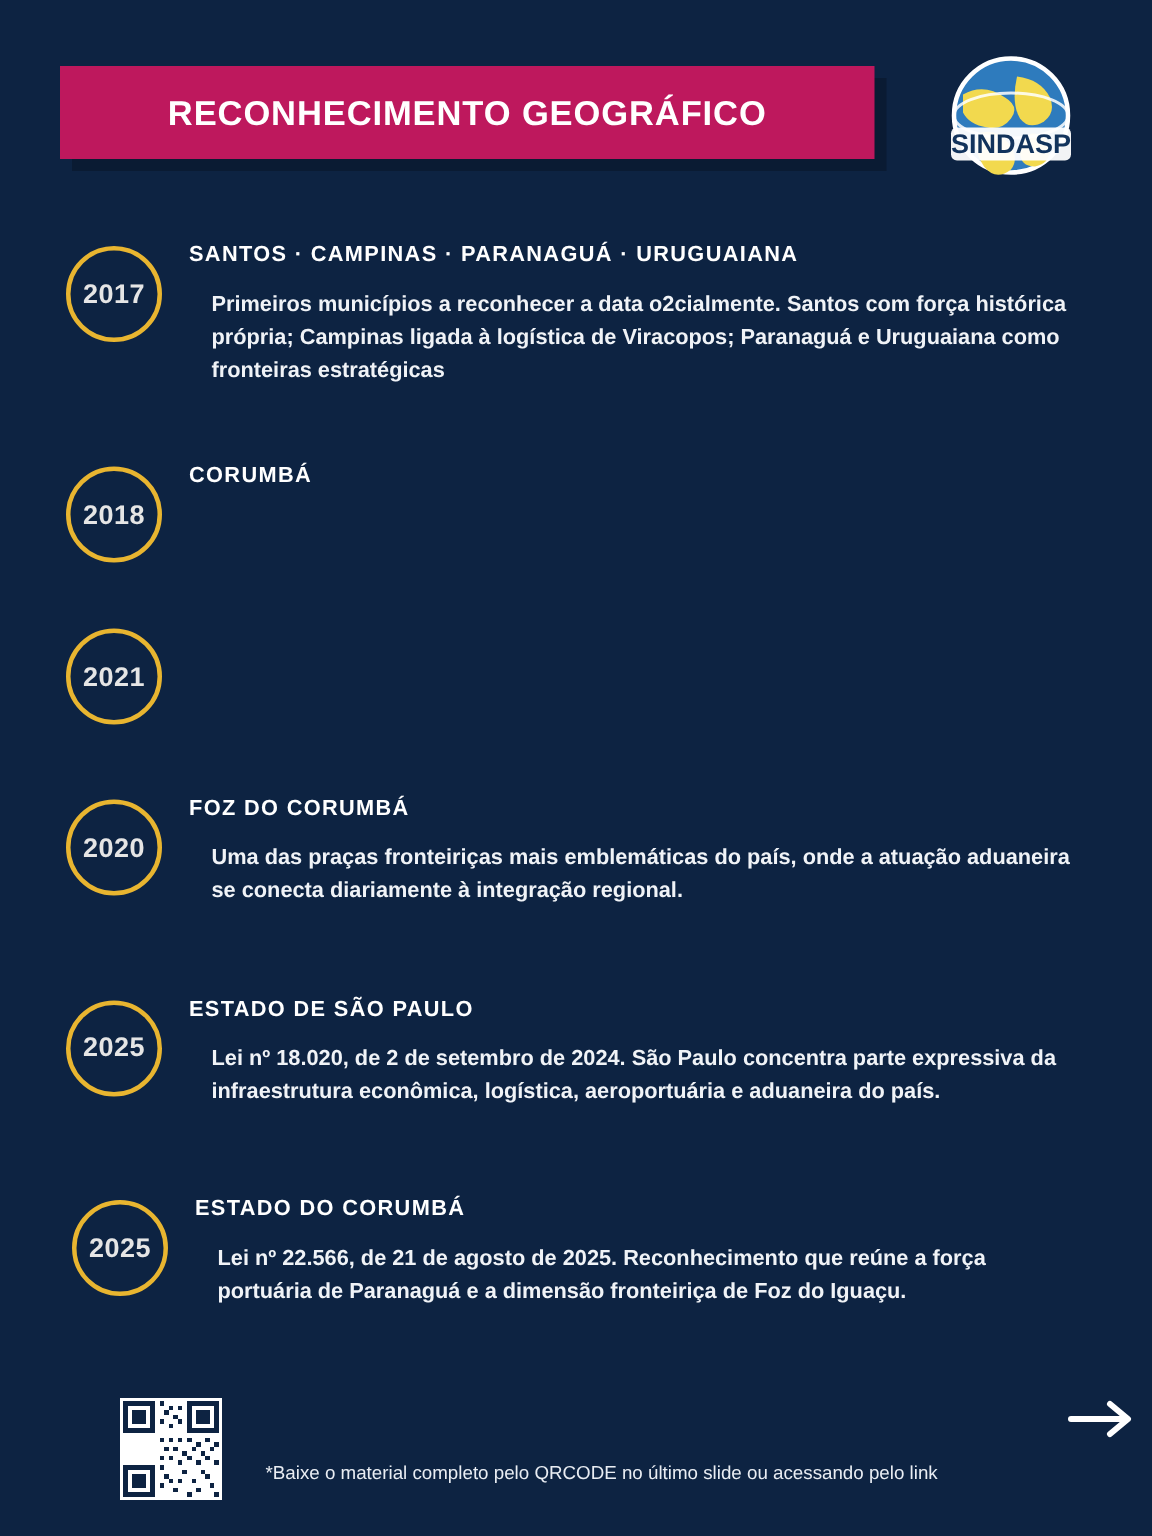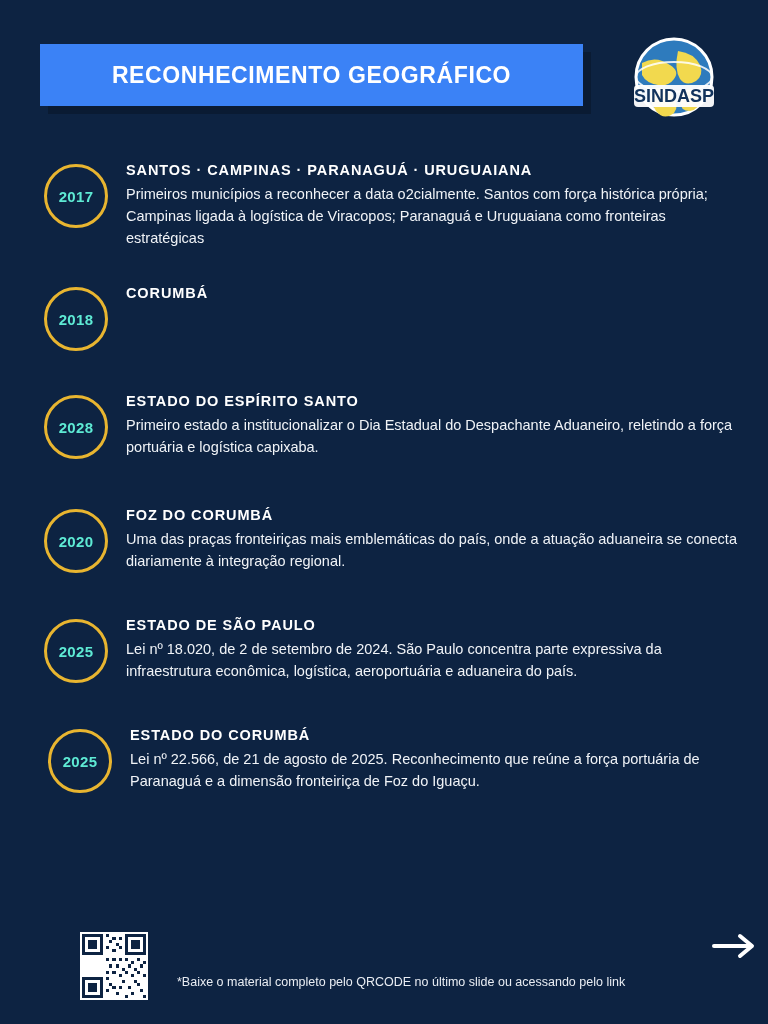--- a/index.html
+++ b/index.html
@@ -29,21 +29,21 @@
     width: 543px;
     height: 62px;
     background: #0a1b33;
   }
   .title-bar {
     position: absolute;
     left: 40px;
     top: 44px;
     width: 543px;
     height: 62px;
-    background: #3b82f6;
+    background: #be185d;
     display: flex;
     align-items: center;
     justify-content: center;
   }
   .title-bar .title-text {
     font-size: 23px;
     font-weight: bold;
     letter-spacing: 0.6px;
     color: #ffffff;
     text-align: center;
@@ -72,43 +72,43 @@
   }
   .year-badge {
     flex: 0 0 auto;
     width: 64px;
     height: 64px;
     border-radius: 50%;
     border: 3px solid #e8b530;
     display: flex;
     align-items: center;
     justify-content: center;
-    font-size: 15px;
+    font-size: 18px;
     font-weight: bold;
-    color: #5eead4;
+    color: #e5e5e5;
     letter-spacing: 0.3px;
     margin-top: 2px;
   }
   .entry-body {
     margin-left: 18px;
     padding-right: 30px;
   }
   .entry-title {
     font-size: 14.5px;
     font-weight: bold;
     letter-spacing: 0.9px;
     margin: 0 0 6px 0;
     color: #ffffff;
   }
   .entry-desc {
     font-size: 14.5px;
     line-height: 1.5;
     color: #f0f3f7;
-    margin: 0;
-    font-weight: 400;
+    margin: 15px;
+    font-weight: 700;
   }
 
   
   .entry.e0 { margin-top: 22px; }
   .entry.e1 { margin-top: 36px; }
   .entry.e2 { margin-top: 42px; }
   .entry.e3 { margin-top: 48px; }
   .entry.e4 { margin-top: 44px; }
   .entry.e5 { margin-top: 44px; padding-left: 48px; }
 
@@ -189,24 +189,22 @@
   </div>
 
   <div class="entry e1">
     <div class="year-badge">2018</div>
     <div class="entry-body">
       <p class="entry-title">CORUMBÁ</p>
     </div>
   </div>
 
   <div class="entry e2">
-    <div class="year-badge">2028</div>
-    <div class="entry-body">
-      <p class="entry-title">ESTADO DO ESPÍRITO SANTO</p>
-      <p class="entry-desc">Primeiro estado a institucionalizar o Dia Estadual do Despachante Aduaneiro, reletindo a força portuária e logística capixaba.</p>
+    <div class="year-badge">2021</div>
+    <div class="entry-body">
     </div>
   </div>
 
   <div class="entry e3">
     <div class="year-badge">2020</div>
     <div class="entry-body">
       <p class="entry-title">FOZ DO CORUMBÁ</p>
       <p class="entry-desc">Uma das praças fronteiriças mais emblemáticas do país, onde a atuação aduaneira se conecta diariamente à integração regional.</p>
     </div>
   </div>

